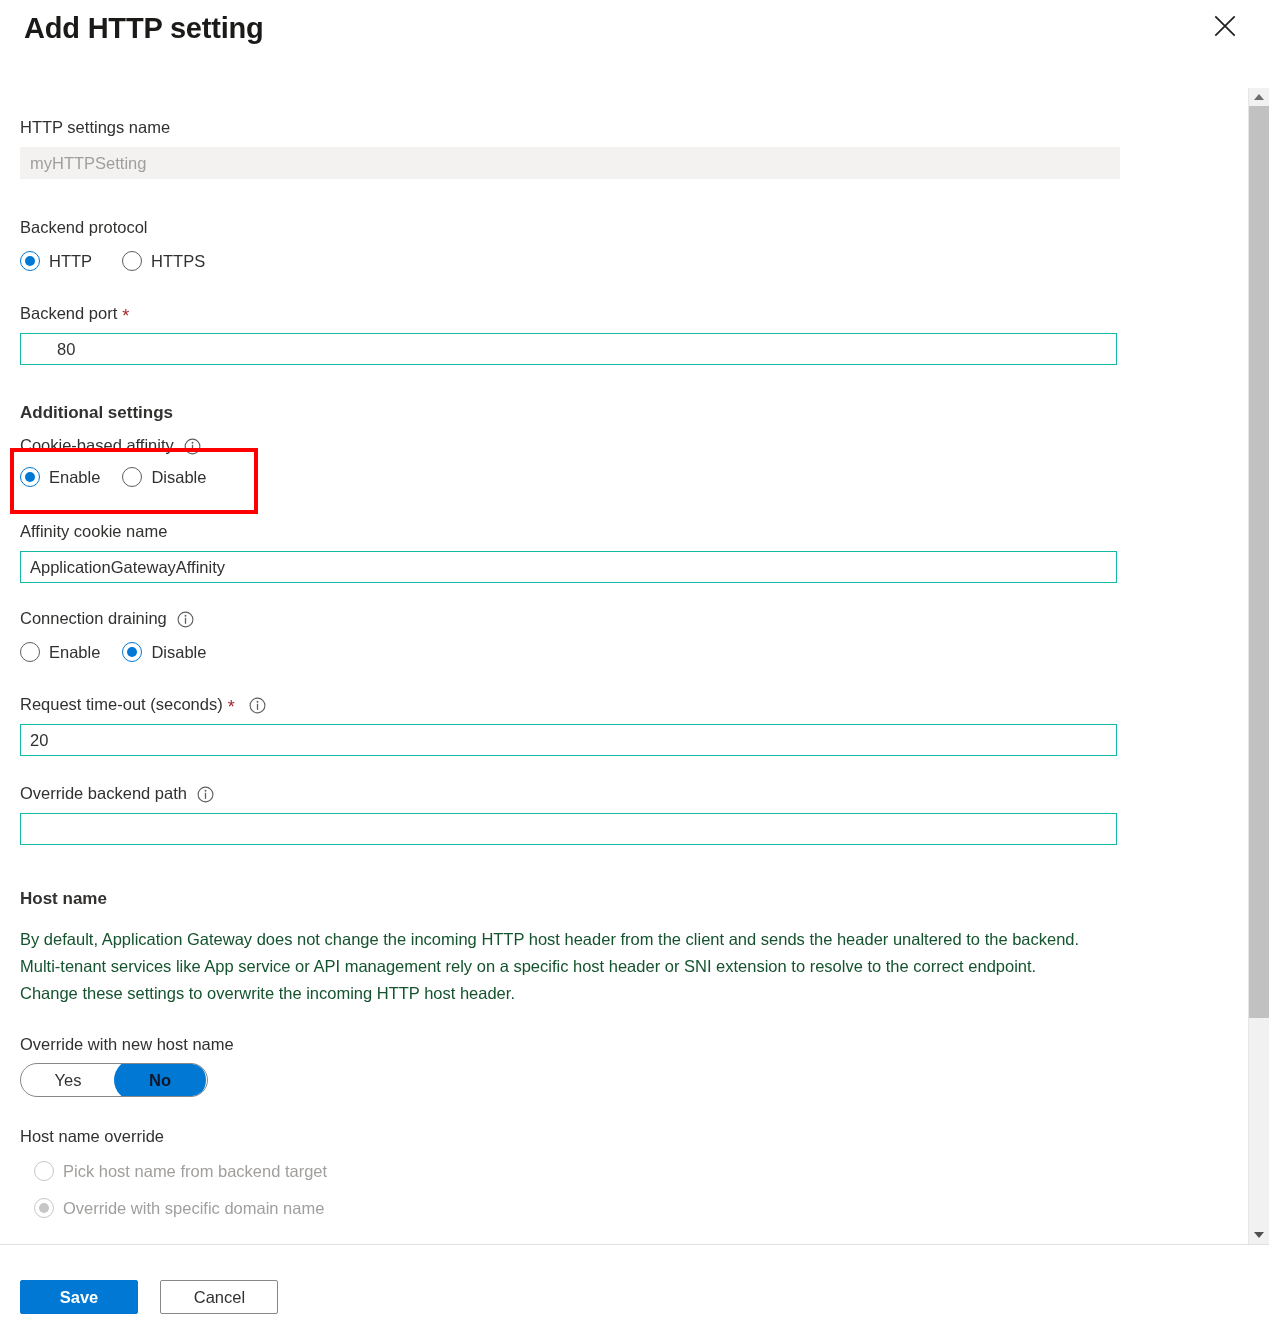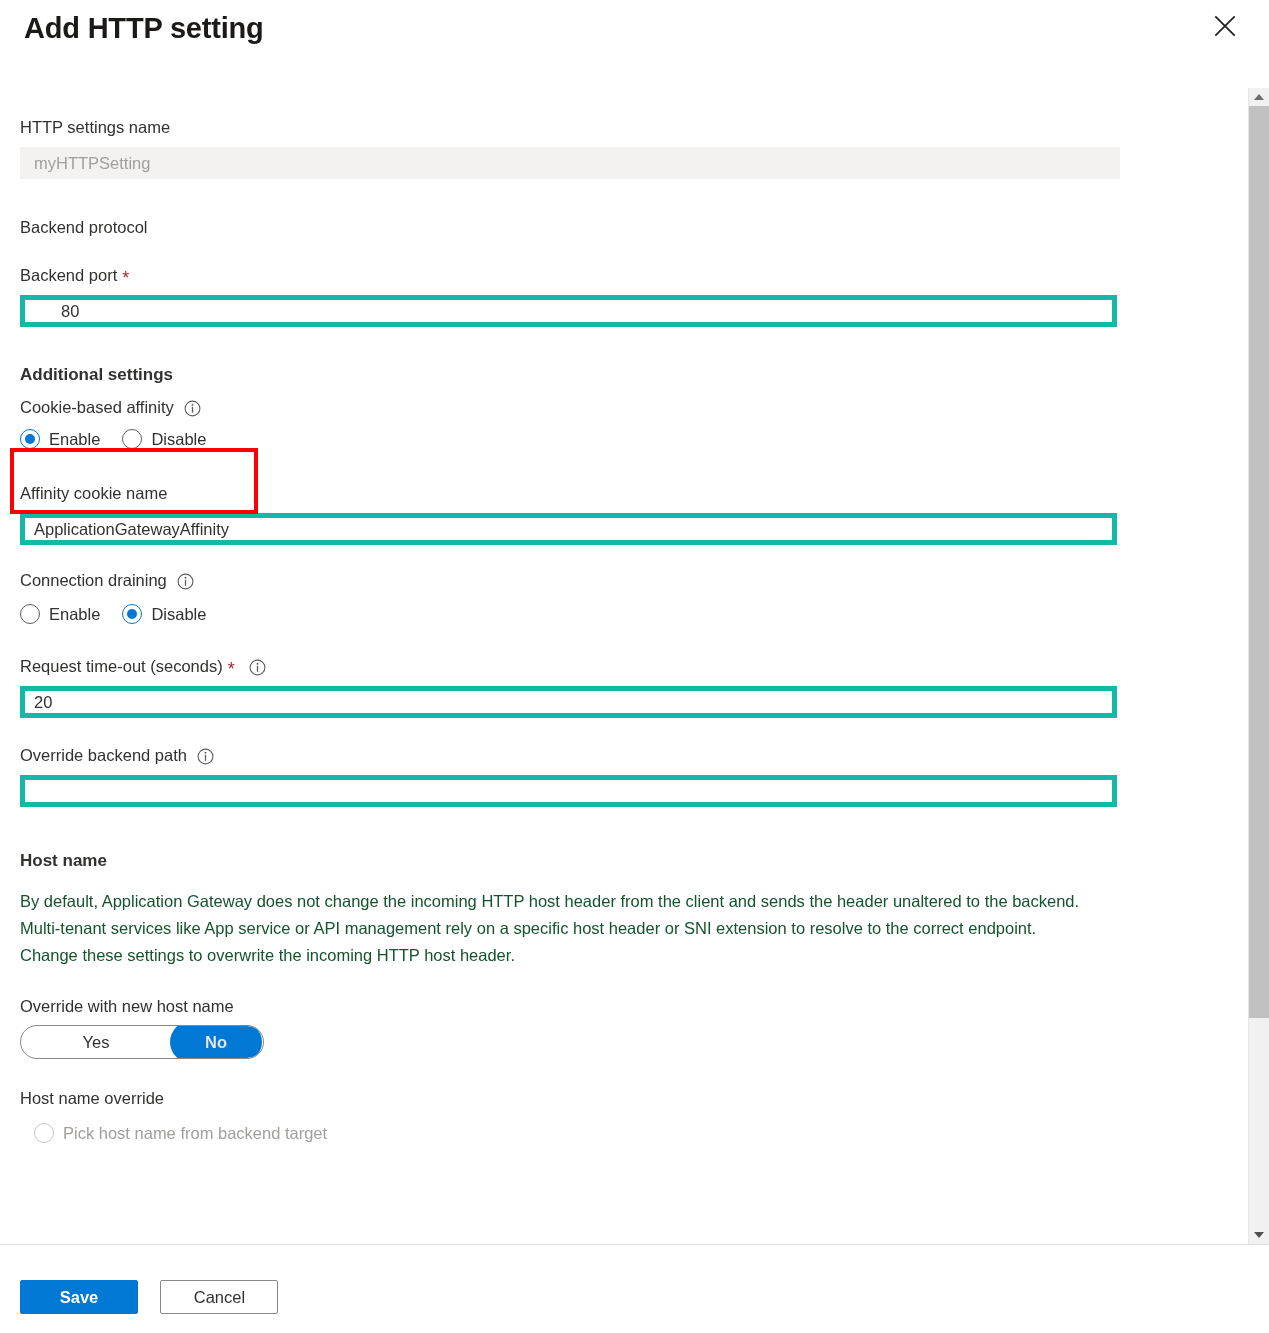--- a/index.html
+++ b/index.html
@@ -90,21 +90,21 @@
     margin-left: 10px;
     position: relative;
     top: 1px;
   }
   .info-icon svg { display: block; }
 
   .txtbox {
     box-sizing: border-box;
     width: 1097px;
     height: 32px;
-    border: 5px solid #14b8a6;
+    border: 1px solid #14b8a6;
     background: #ffffff;
     font-family: "Liberation Sans", sans-serif;
     font-size: 16.5px;
     color: #323130;
     padding: 0 9px;
     outline: none;
     display: block;
     border-radius: 0;
   }
   .txtbox::placeholder { color: #a19f9d; }
@@ -200,25 +200,24 @@
     display: flex;
     align-items: center;
     justify-content: center;
     font-size: 16.5px;
     color: #323130;
     cursor: pointer;
     user-select: none;
     background: transparent;
     border: none;
     font-family: "Liberation Sans", sans-serif;
-    margin-left: 28px;
   }
   .pill-opt.active {
     background: #0078d4;
-    color: #e5e5e5;
+    color: #0f172a;
     font-weight: 600;
   }
 
   
   .hl-box {
     position: absolute;
     border: 4px solid #ff0000;
     box-sizing: border-box;
     pointer-events: none;
     z-index: 5;
@@ -323,20 +322,30 @@
       <div class="field-label">
         <span>HTTP settings name</span>
       </div>
       <input class="txtbox disabled" type="text" disabled="" style="margin-top: 9px; width: 1100px;" value="myHTTPSetting">
     </div>
 
     <div class="field" style="margin-top:37px;">
       <div class="field-label">
         <span>Backend protocol</span>
       </div>
+      <div class="radio-row" style="margin-top:8px;">
+        <div class="radio-opt">
+          <span class="rdo checked"></span>
+          <span class="rdo-label">HTTP</span>
+        </div>
+        <div class="radio-opt" style="margin-left:30px;">
+          <span class="rdo"></span>
+          <span class="rdo-label">HTTPS</span>
+        </div>
+      </div>
     </div>
 
     <div class="field" style="margin-top:26px;">
       <div class="field-label">
         <span>Backend port</span>
         <span class="req">*</span>
       </div>
       <input class="txtbox" type="text" style="margin-top: 9px; padding-left: 36px;" value="80">
     </div>
 
@@ -441,20 +450,26 @@
     <div class="field" style="margin-top:28px;">
       <div class="field-label">
         <span>Host name override</span>
       </div>
       <div class="radio-row" style="margin-top:9px; padding-left:14px;">
         <div class="radio-opt" style="cursor:default;">
           <span class="rdo disabled"></span>
           <span class="rdo-label disabled">Pick host name from backend target</span>
         </div>
       </div>
+      <div class="radio-row" style="margin-top:7px; padding-left:14px;">
+        <div class="radio-opt" style="cursor:default;">
+          <span class="rdo disabled checked"></span>
+          <span class="rdo-label disabled">Override with specific domain name</span>
+        </div>
+      </div>
     </div>
 
     <div style="height:60px;"></div>
   </div>
 </div>
 
 <div class="hl-box" style="left:10px; top:448px; width:248px; height:66px;"></div>
 
 <div class="scrollbar">
   <div class="sb-btn sb-up">

